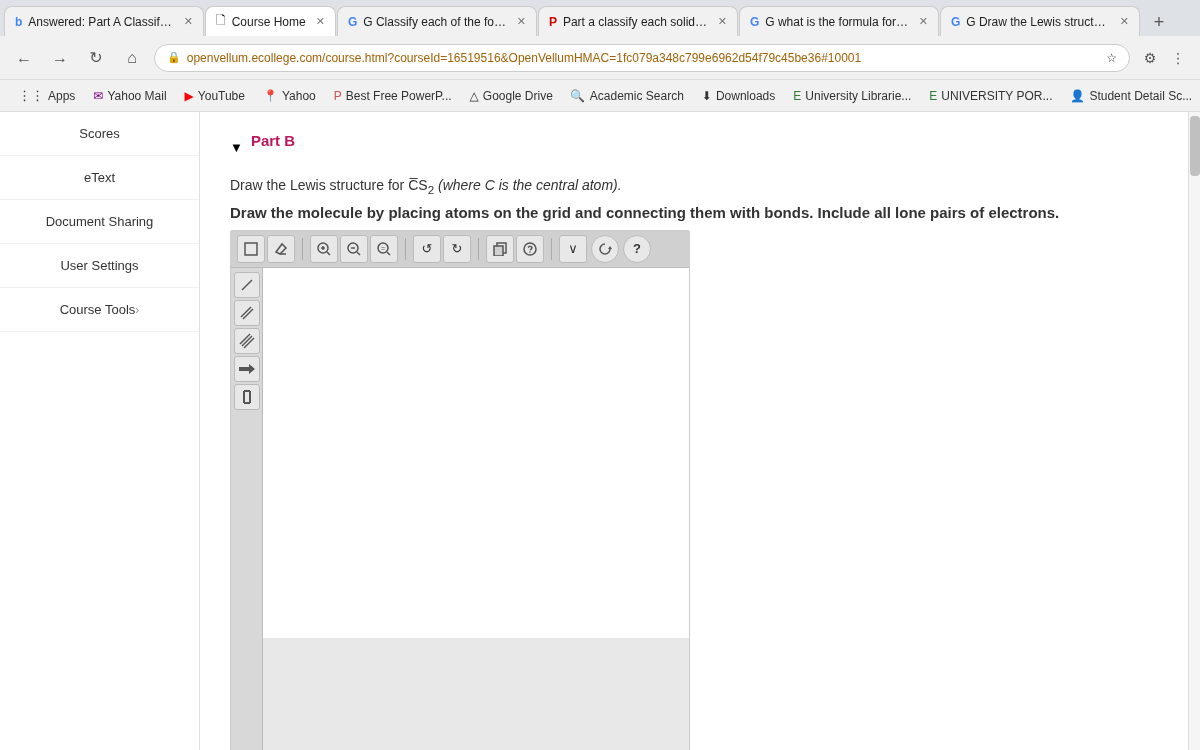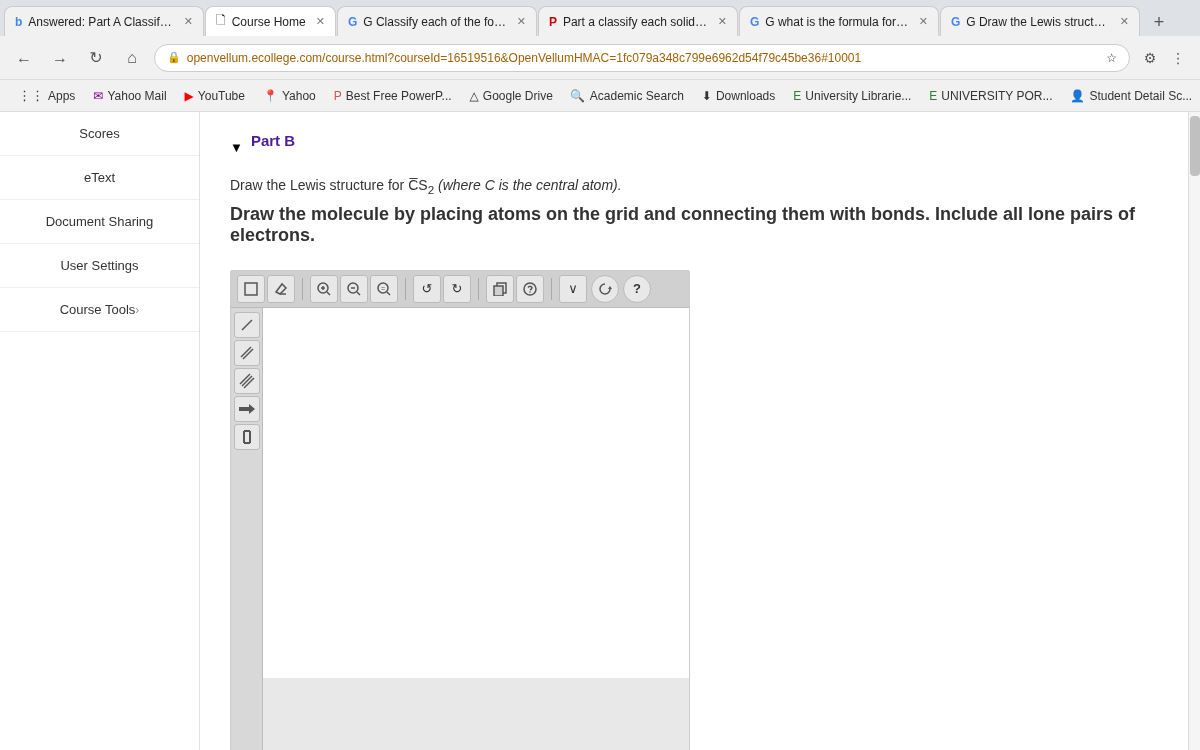--- a/index.html
+++ b/index.html
@@ -35,23 +35,23 @@
 
     
     .sidebar { width: 200px; background: #fff; border-right: 1px solid #e0e0e0; flex-shrink: 0; padding-top: 0; }
     .sidebar-item { display: flex; align-items: center; padding: 14px 18px; cursor: pointer; color: #333; font-size: 13px; border-bottom: 1px solid #f0f0f0; justify-content: center; }
     .sidebar-item .chevron { color: #999; font-size: 12px; }
 
     
     .main-content { flex: 1; padding: 20px 30px; overflow-y: auto; background: #fff; }
 
     
-    .part-heading { font-size: 15px; font-weight: bold; margin-bottom: 14px; color: #4c1d95; }
+    .part-heading { font-size: 15px; font-weight: bold; margin-bottom: 14px; color: #be185d; }
     .formula-text { font-size: 14px; margin-bottom: 8px; color: #333; }
-    .instruction-text { font-size: 18px; font-weight: bold; margin-bottom: 24px; color: #333; }
+    .instruction-text { font-size: 15px; font-weight: bold; margin-bottom: 9px; color: #333; }
 
     
     .lewis-widget { border: 1px solid #ccc; background: #e8e8e8; width: 460px; border-radius: 2px; }
     .widget-toolbar { background: #d0d0d0; display: flex; align-items: center; padding: 4px 6px; gap: 4px; border-bottom: 1px solid #bbb; flex-wrap: wrap; }
     .tb-group { display: flex; align-items: center; gap: 2px; }
     .tb-sep { width: 1px; height: 22px; background: #aaa; margin: 0 3px; }
     .tb-btn { width: 28px; height: 28px; background: #e8e8e8; border: 1px solid #bbb; border-radius: 3px; display: flex; align-items: center; justify-content: center; cursor: pointer; font-size: 13px; color: #333; }
     .tb-btn.circle { border-radius: 50%; }
 
     

